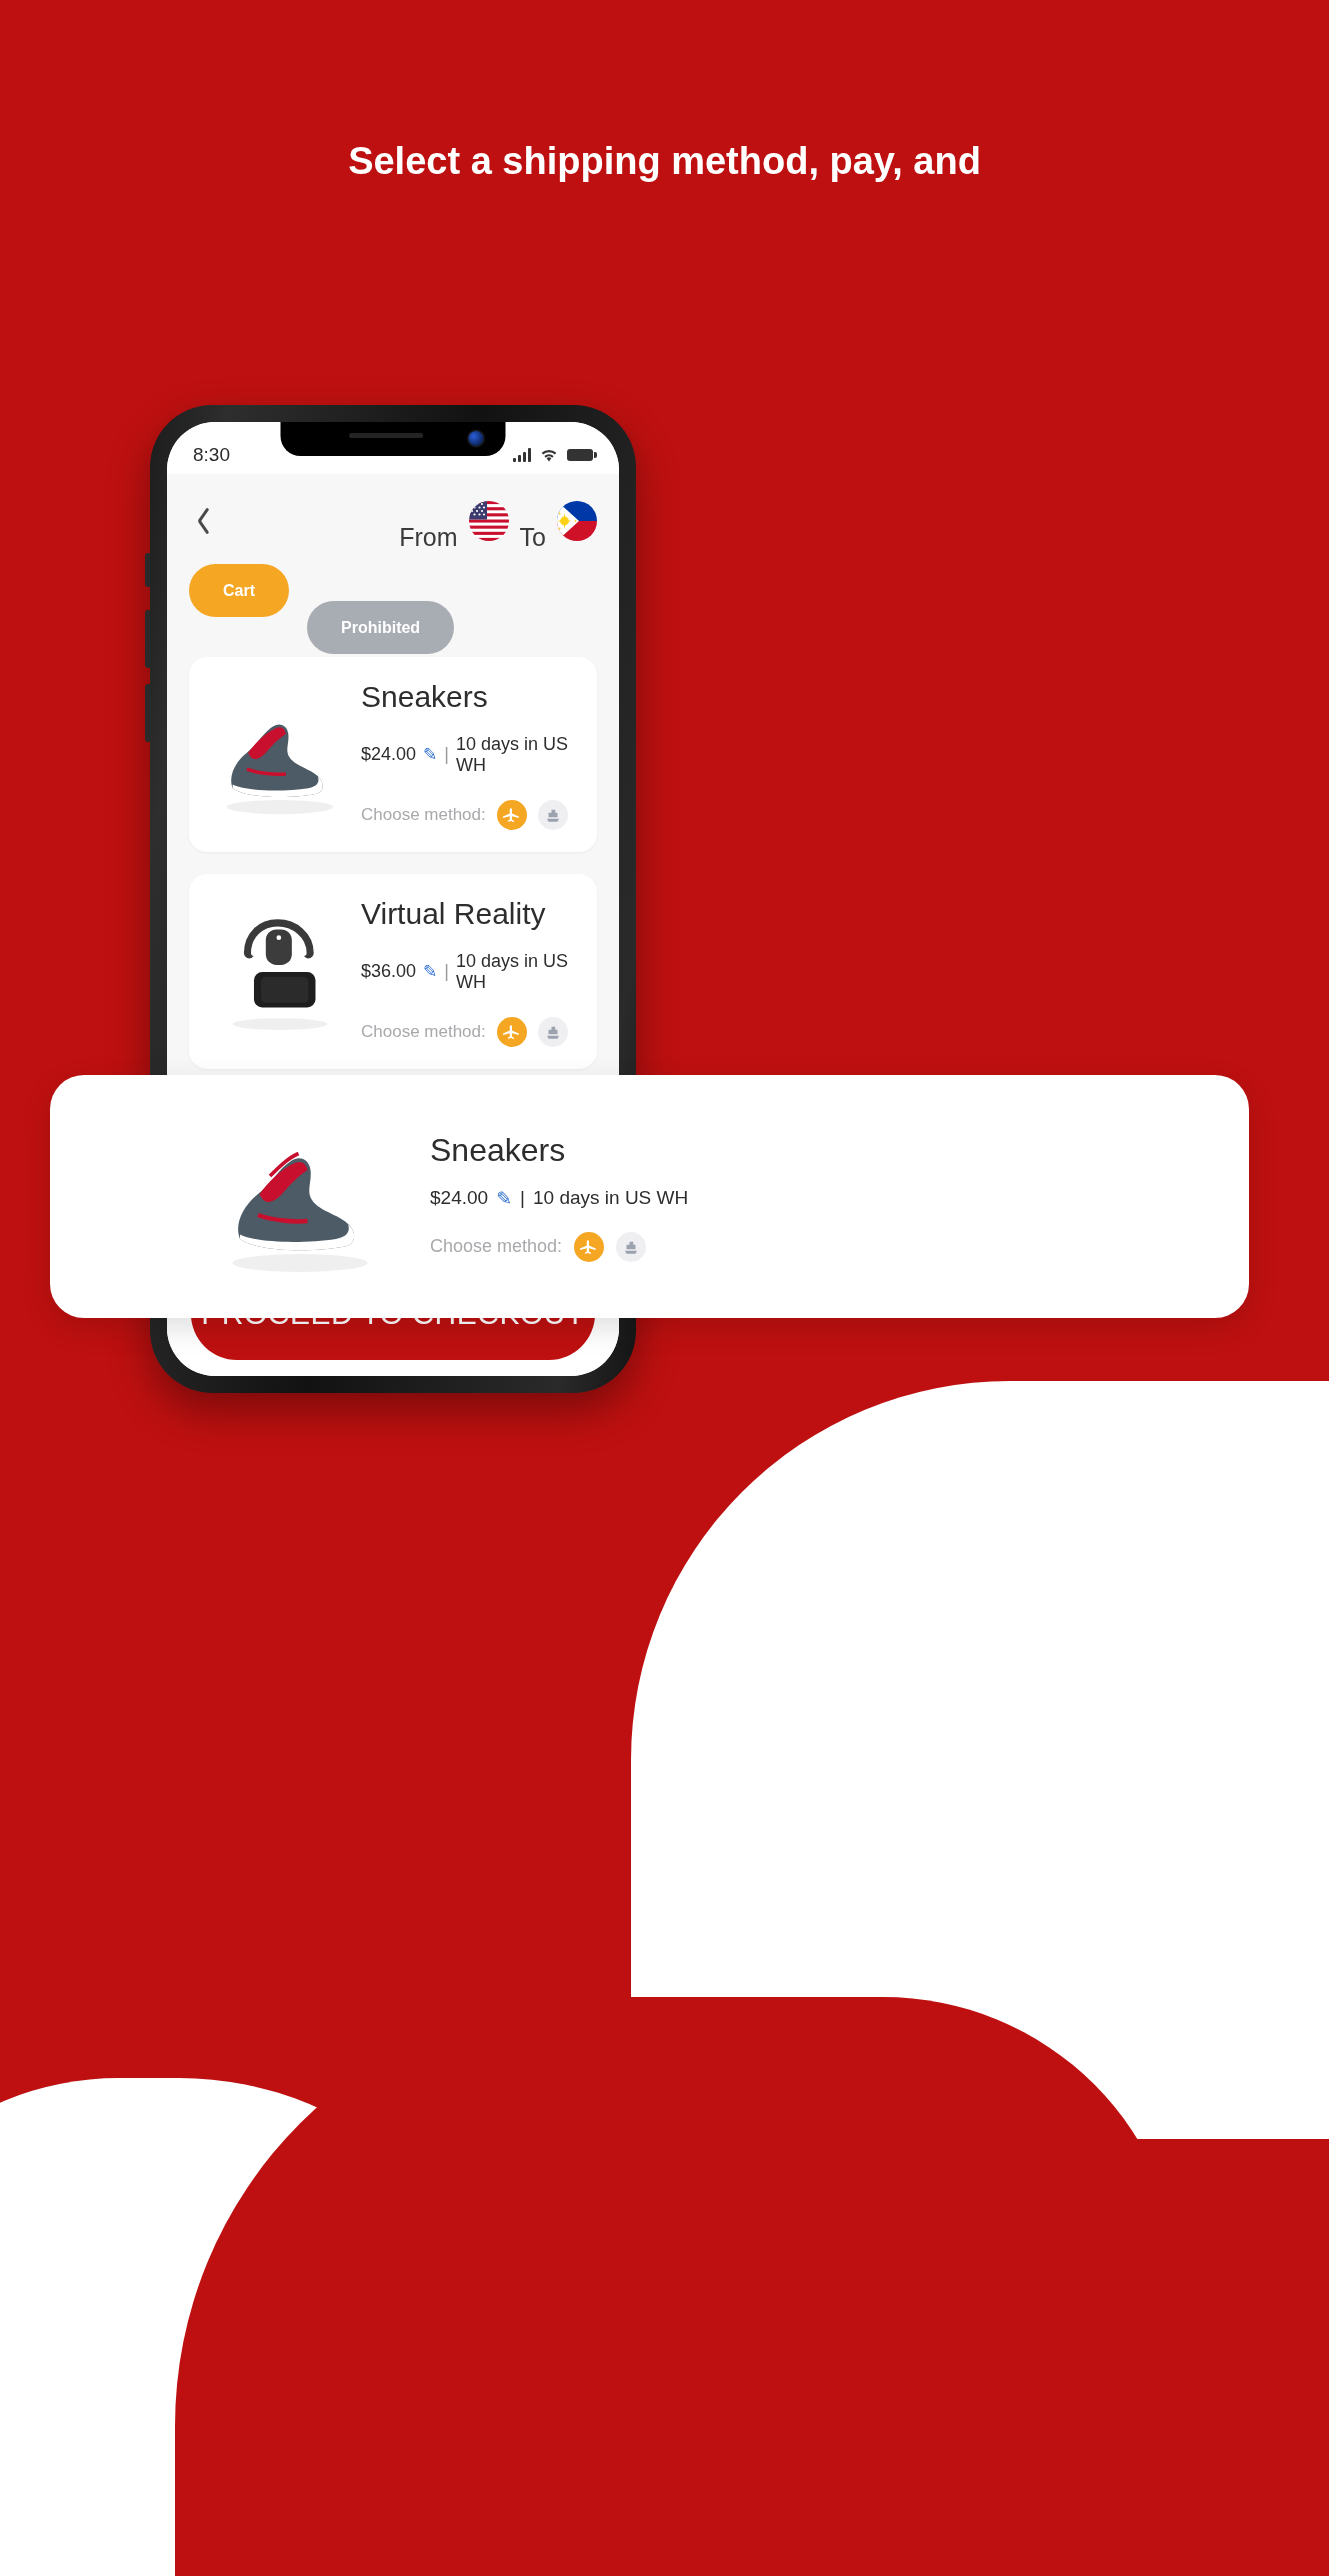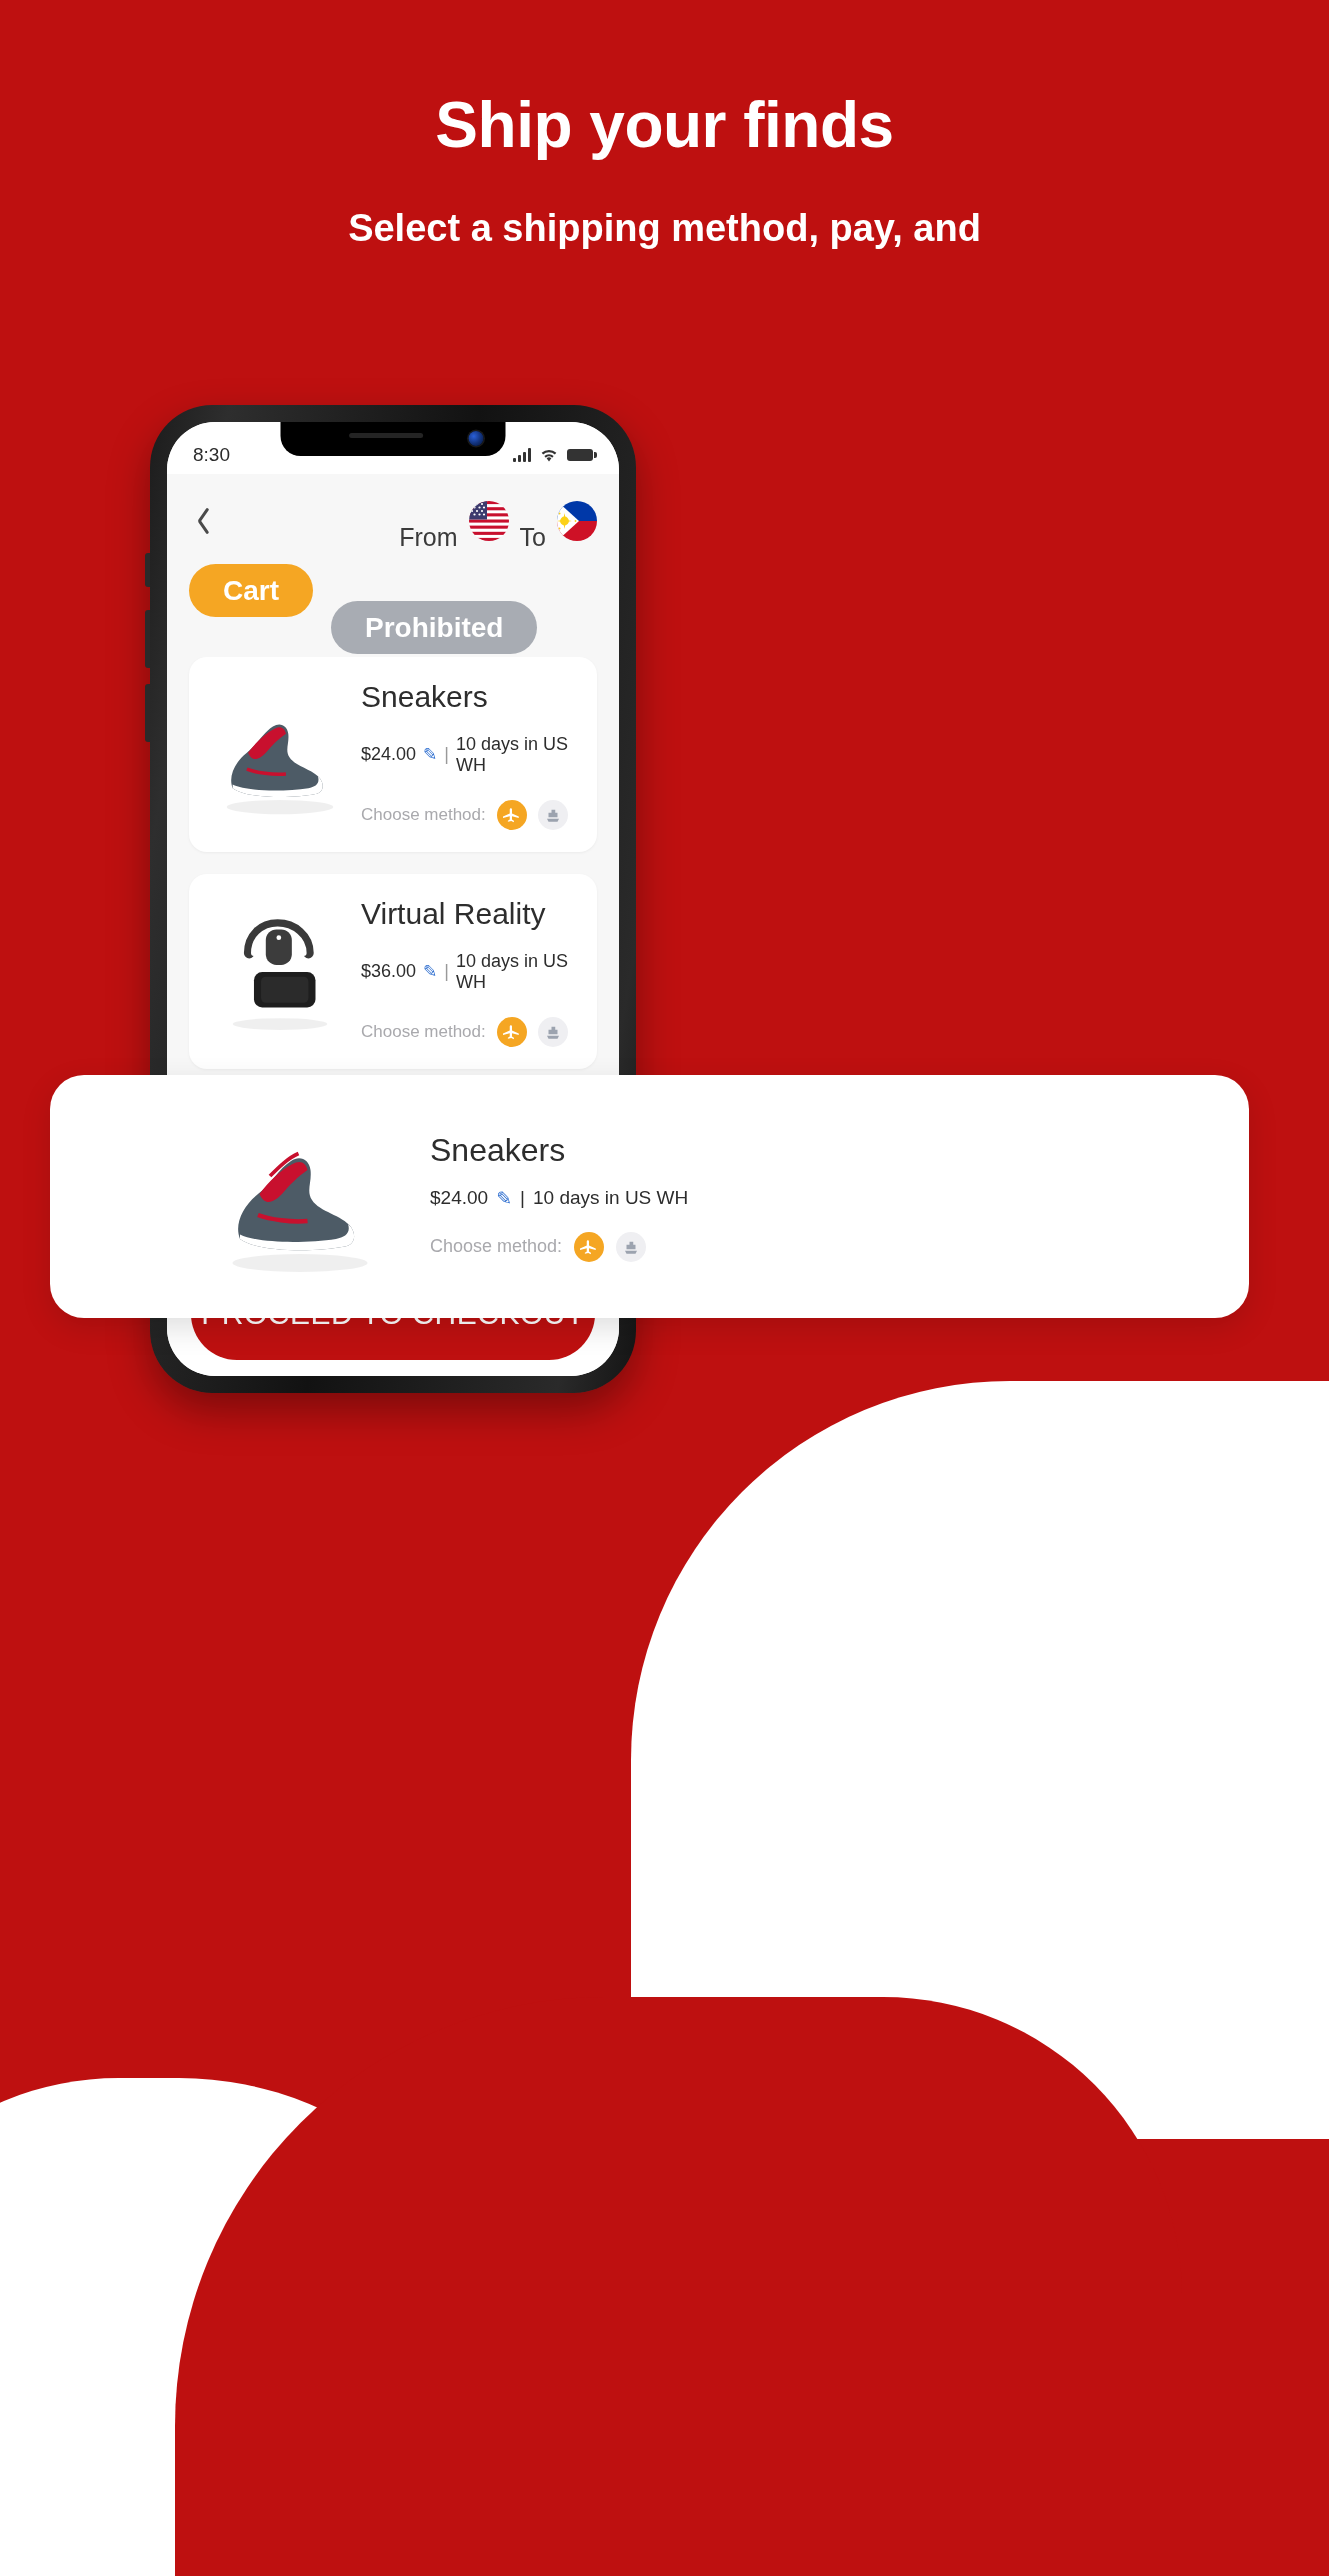--- a/index.html
+++ b/index.html
@@ -119,21 +119,21 @@
 
   .route { margin-left:auto; display:flex; align-items:center; gap:11px; }
   .route-label { font-size:25px; color:#3b3b3b; font-weight:400;margin-top:32px; }
   .flag { width:40px; height:40px; border-radius:50%; overflow:hidden; position:relative; flex:0 0 auto; }
   .flag svg { width:100%; height:100%; display:block; }
 
   
   .tabs { display:flex; gap:18px; padding:14px 0 20px 0; }
   .tab {
     border:none; border-radius:30px; padding:0 34px; height:53px;
-    font-size:28px; font-weight:700; color:#fff; cursor:pointer;
+    font-size:16px; font-weight:700; color:#fff; cursor:pointer;
     font-family:"Liberation Sans", sans-serif;
   }
   .tab.active { background:#F5A623; }
   .tab.inactive { background:#A8ACB3;margin-top:37px; }
 
   
   .list {
     position:absolute; left:0; right:0; top:235px; bottom:148px;
     overflow:hidden; background:#F7F7F7; padding:0 22px;
   }
@@ -194,21 +194,20 @@
   .hl-method .lbl { font-size:18px; color:#A9A9AD; }
 </style>
 </head>
 <body>
 
 <div class="bg-white-right"></div>
 <div class="bg-white-left"></div>
 <div class="bg-red-blob"></div>
 
 <div class="hero">
-  <h1>Ship your finds</h1>
   <p>
     <span>Select a shipping method, pay, and</span><br>
   </p>
 </div>
 
 <div class="phone-wrap">
   <div class="phone-body"></div>
   <div class="btn-side s1"></div>
   <div class="btn-side s2"></div>
   <div class="btn-side s3"></div>

